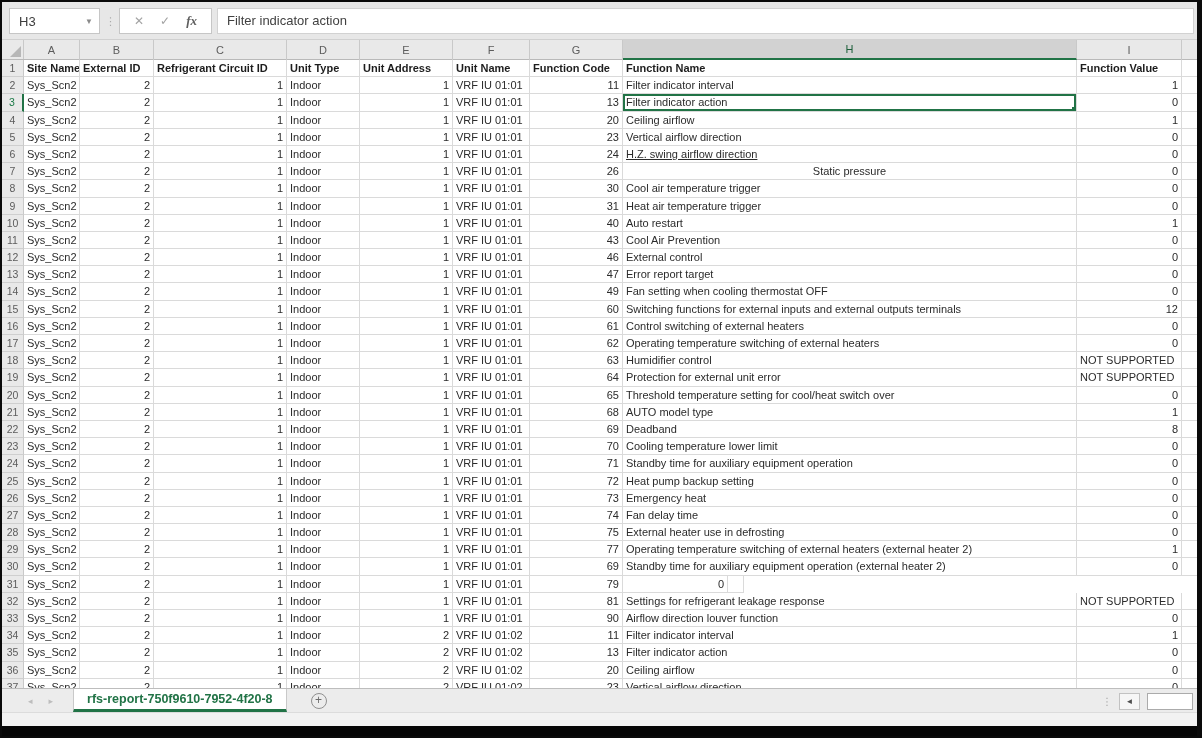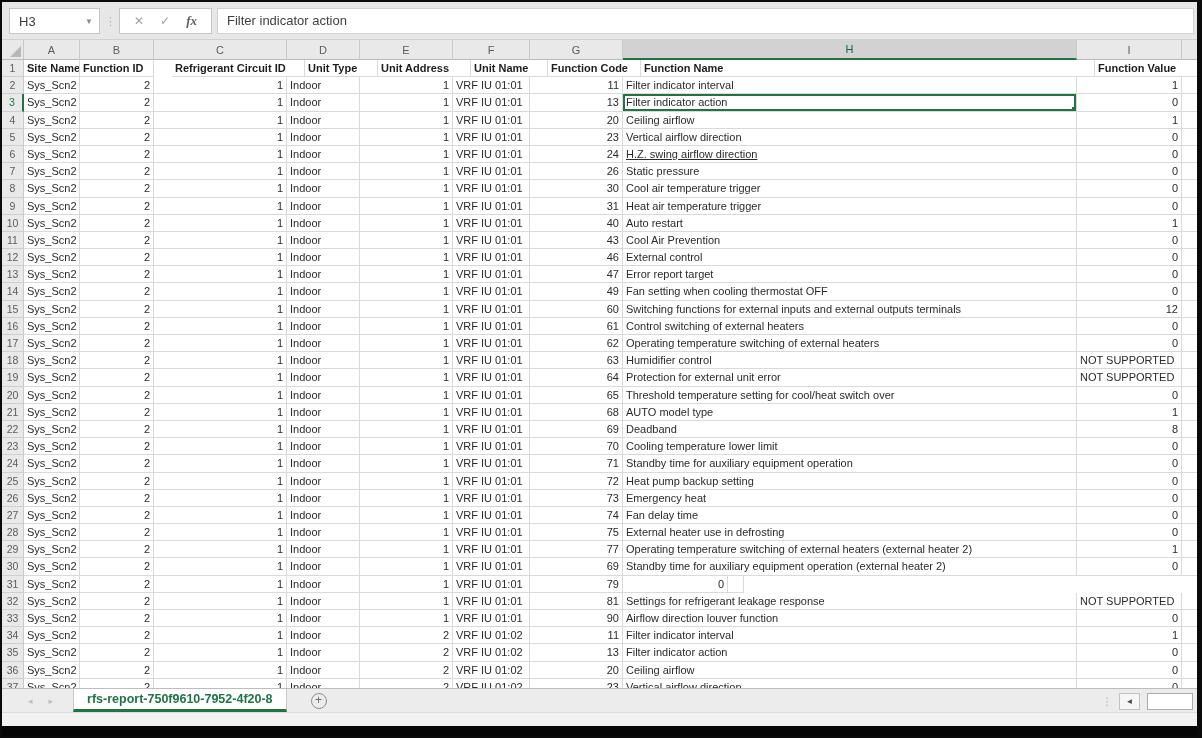--- a/index.html
+++ b/index.html
@@ -82,22 +82,22 @@
         <div class="colhdr" style="width: 93px;">G</div>
         <div class="colhdr sel" style="width: 454px;">H</div>
         <div class="colhdr" style="width: 105px;">I</div>
         <div class="colhdr" style="width: 16px;"></div>
       </div>
 
     <div class="grid-body" id="grid-body">
         <div class="grid-row">
           <div class="rowhdr">1</div>
           <div class="cell hdrcell" style="width: 56px;">Site Name</div>
-          <div class="cell hdrcell" style="width: 74px;">Function ID</div>
-          <div class="cell hdrcell" style="width: 133px; margin-left: 18px;">Refrigerant Circuit ID</div>
+          <div class="cell hdrcell" style="width: 74px;">External ID</div>
+          <div class="cell hdrcell" style="width: 133px;">Refrigerant Circuit ID</div>
           <div class="cell hdrcell" style="width: 73px;">Unit Type</div>
           <div class="cell hdrcell" style="width: 93px;">Unit Address</div>
           <div class="cell hdrcell" style="width: 77px;">Unit Name</div>
           <div class="cell hdrcell" style="width: 93px;">Function Code</div>
           <div class="cell hdrcell" style="width: 454px;">Function Name</div>
           <div class="cell hdrcell" style="width: 105px;">Function Value</div>
           <div class="cell hdrcell" style="width: 16px;"></div>
         </div>
         <div class="grid-row">
           <div class="rowhdr">2</div>
@@ -166,21 +166,21 @@
         </div>
         <div class="grid-row">
           <div class="rowhdr">7</div>
           <div class="cell" style="width: 56px;">Sys_Scn2</div>
           <div class="cell num" style="width: 74px;">2</div>
           <div class="cell num" style="width: 133px;">1</div>
           <div class="cell" style="width: 73px;">Indoor</div>
           <div class="cell num" style="width: 93px;">1</div>
           <div class="cell" style="width: 77px;">VRF IU 01:01</div>
           <div class="cell num" style="width: 93px;">26</div>
-          <div class="cell" style="width: 454px;">Static pressure</div>
+          <div class="cell" style="width: 454px; text-align: center;">Static pressure</div>
           <div class="cell num" style="width: 105px;">0</div>
           <div class="cell" style="width: 16px;"></div>
         </div>
         <div class="grid-row">
           <div class="rowhdr">8</div>
           <div class="cell" style="width: 56px;">Sys_Scn2</div>
           <div class="cell num" style="width: 74px;">2</div>
           <div class="cell num" style="width: 133px;">1</div>
           <div class="cell" style="width: 73px;">Indoor</div>
           <div class="cell num" style="width: 93px;">1</div>

